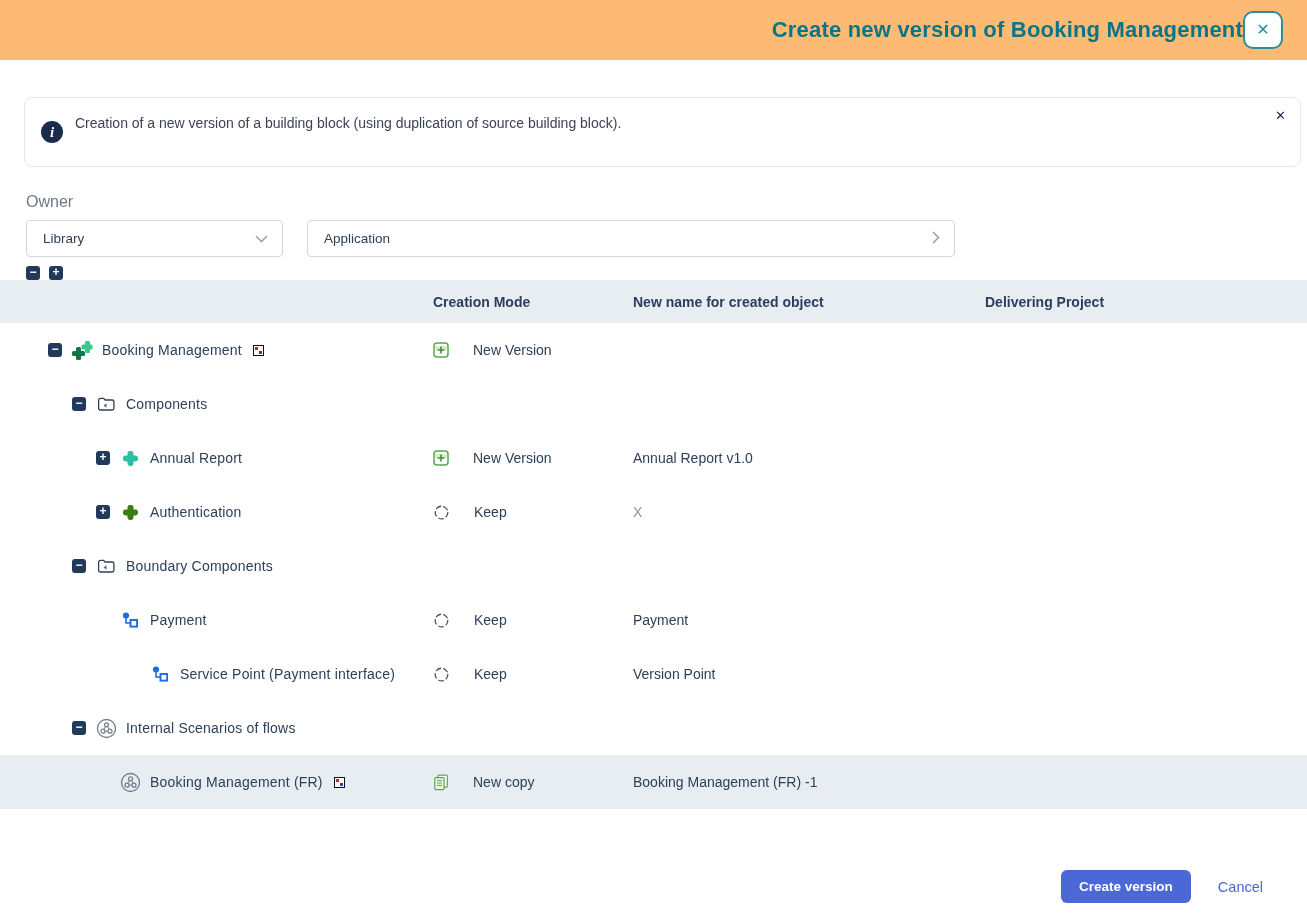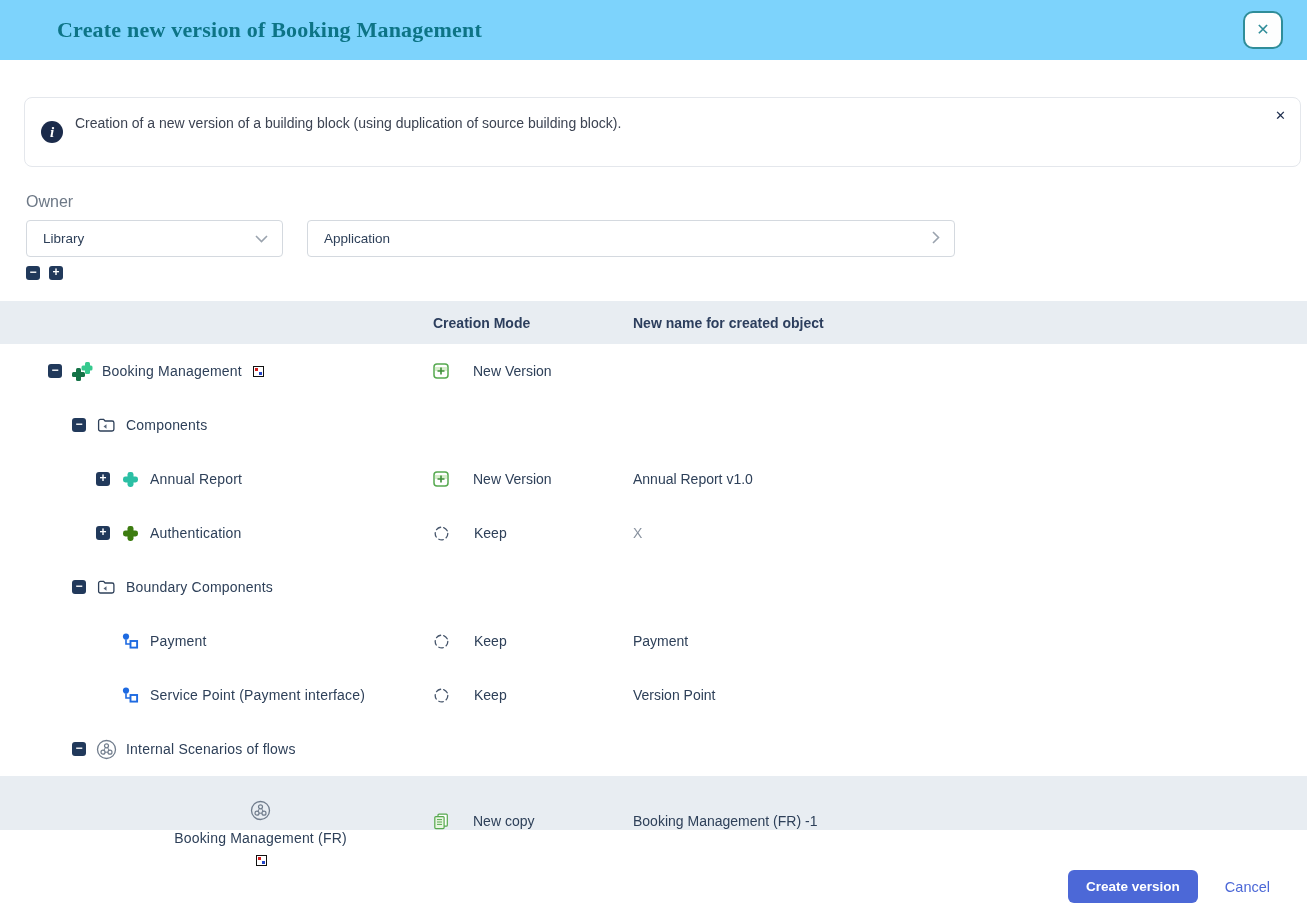--- a/index.html
+++ b/index.html
@@ -4,22 +4,22 @@
 <style>
   * { margin:0; padding:0; box-sizing:border-box; }
   html,body { background:#fff; }
   body {
     font-family:"Liberation Sans","DejaVu Sans",sans-serif;
     width:1307px; height:919px; overflow:hidden; position:relative;
     color:#2e4059;
   }
   
   .dlg-header {
-    height:60px; background:#7dd3fc; display:flex; align-items:center;
-    padding:0 24px 0 57px; justify-content:space-between;font-family:Liberation Serif, serif;
+    height:60px; background:#fdba74; display:flex; align-items:center;
+    padding:0 24px 0 57px; justify-content:flex-end;
   }
   .dlg-title { font-size:22px; font-weight:700; color:#0d7486; letter-spacing:.2px; }
   .dlg-close {
     width:40px; height:38px; border:2px solid #2f8d99; border-radius:10px;
     background:#fdfefe; color:#2f8d99; font-size:16px; line-height:34px;
     text-align:center; cursor:pointer; user-select:none;
   }
   
   .banner {
     margin:37px 6px 0 24px; border:1px solid #e4e7ec; border-radius:8px;
@@ -49,21 +49,21 @@
   .select-app { width:648px; }
   .tree-ctl-row { display:flex; gap:9px; margin-top:9px; }
   .tree-ctl {
     width:14px; height:14px; background:#21395b; border-radius:3px; color:#fff;
     font-size:12px; line-height:13px; text-align:center; cursor:pointer; user-select:none;
     font-weight:700;
   }
   .tree-ctl.minus::before { content:"−"; }
   .tree-ctl.plus::before  { content:"+"; }
   
-  .grid-table { margin-top:21px; width:1307px; }
+  .grid-table { width:1307px; }
   .grid-row {
     display:grid; grid-template-columns:401px 200px 352px 1fr;
     padding-left:24px; align-items:center;
   }
   .grid-head {
     background:#e8edf2; height:43px; font-weight:700; font-size:14px; color:#2c3e5d;
   }
   .grid-head > div { padding-left:8px; }
   .tree-row { height:54px; cursor:pointer; }
   .tree-row.highlight { background:#e8edf2; }
@@ -84,21 +84,21 @@
   }
   .version-badge::before { content:""; position:absolute; left:1px; top:1px; width:3px; height:3px; background:#d21f1f; }
   .version-badge::after  { content:""; position:absolute; right:1px; bottom:1px; width:3px; height:3px; background:#2445c9; }
   .cell-mode { display:flex; align-items:center; gap:24px; padding-left:8px; }
   .mode-icon { display:flex; align-items:center; }
   .mode-label { font-size:14px; color:#2e4059; }
   .cell-name { padding-left:8px; font-size:14px; color:#2e4059; white-space:nowrap; }
   .cell-name.muted { color:#8a93a0; }
   
   .footer {
-    position:absolute; right:37px; bottom:16px; display:flex; align-items:center; gap:27px;
+    position:absolute; right:44px; bottom:16px; display:flex; align-items:center; gap:27px;
   }
   .btn-primary {
     background:#4c68d7; color:#fff; font-weight:700; font-size:13.5px;
     border:none; border-radius:6px; padding:9px 18px; cursor:pointer;
     font-family:"Liberation Sans",sans-serif;
   }
   .link-cancel { color:#4c68d7; font-size:14.5px; font-weight:500; cursor:pointer; }
 </style>
 </head>
 <body>
@@ -136,20 +136,21 @@
     <span class="tree-ctl minus"></span>
     <span class="tree-ctl plus"></span>
   </div>
 </div>
 
 <div class="grid-table">
   <div class="grid-row grid-head">
     <div></div>
     <div>Creation Mode</div>
     <div>New name for created object</div>
+    <div>Delivering Project</div>
   </div>
   <div id="tree-rows">
       <div class="grid-row tree-row">
     <div class="cell-tree" style="padding-left: 24px; align-items: center;">
       <span class="expander exp-minus"></span>
       <span class="tree-icon">
             <svg width="22" height="21" viewBox="0 0 22 21">
     <g fill="#157347">
                 <rect x="5" y="7" width="5" height="13" rx="1.5"></rect>
                 <rect x="1" y="11" width="13" height="5" rx="1.5"></rect>
@@ -283,21 +284,21 @@
             <svg width="17" height="17" viewBox="0 0 17 17">
     <circle cx="8.5" cy="8.5" r="6.3" fill="none" stroke="#46556b" stroke-width="1.3" stroke-dasharray="4.6 3.2" stroke-linecap="round"></circle>
   </svg>
           </span>
       <span class="mode-label">Keep</span>
     </div>
     <div class="cell-name new-name">Payment</div>
     <div class="cell-deliv"></div>
   </div>
       <div class="grid-row tree-row">
-    <div class="cell-tree" style="padding-left: 72px;">
+    <div class="cell-tree" style="padding-left: 72px; justify-content: center;">
       <span class="expander hidden"></span>
       <span class="tree-icon">
             <svg width="18" height="17" viewBox="0 0 18 17">
     <circle cx="5" cy="3.6" r="3.1" fill="#1e6ae1"></circle>
     <path d="M5 6.5v4.5h4.5" fill="none" stroke="#1e6ae1" stroke-width="1.6"></path>
     <rect x="9.5" y="8" width="6.6" height="6.6" fill="none" stroke="#1e6ae1" stroke-width="1.9"></rect>
   </svg>
           </span>
       <span class="tree-label">Service Point (Payment interface)</span>
 
@@ -329,21 +330,21 @@
 
     </div>
     <div class="cell-mode">
 
       <span class="mode-label"></span>
     </div>
     <div class="cell-name new-name"></div>
     <div class="cell-deliv"></div>
   </div>
       <div class="grid-row tree-row highlight">
-    <div class="cell-tree" style="padding-left: 72px; flex-direction: column;">
+    <div class="cell-tree" style="padding-left: 72px;">
       <span class="expander hidden"></span>
       <span class="tree-icon">
             <svg width="21" height="21" viewBox="0 0 21 21">
     <circle cx="10.5" cy="10.5" r="9" fill="none" stroke="#707c8c" stroke-width="1.3"></circle>
     <circle cx="10.5" cy="6.8" r="2" fill="none" stroke="#707c8c" stroke-width="1.2"></circle>
     <circle cx="7" cy="13.2" r="2" fill="none" stroke="#707c8c" stroke-width="1.2"></circle>
     <circle cx="14" cy="13.2" r="2" fill="none" stroke="#707c8c" stroke-width="1.2"></circle>
     <path d="M9.5 8.4L7.8 11.5M11.5 8.4l1.7 3.1M9 13.2h3" stroke="#707c8c" stroke-width="1"></path>
   </svg>
           </span>

